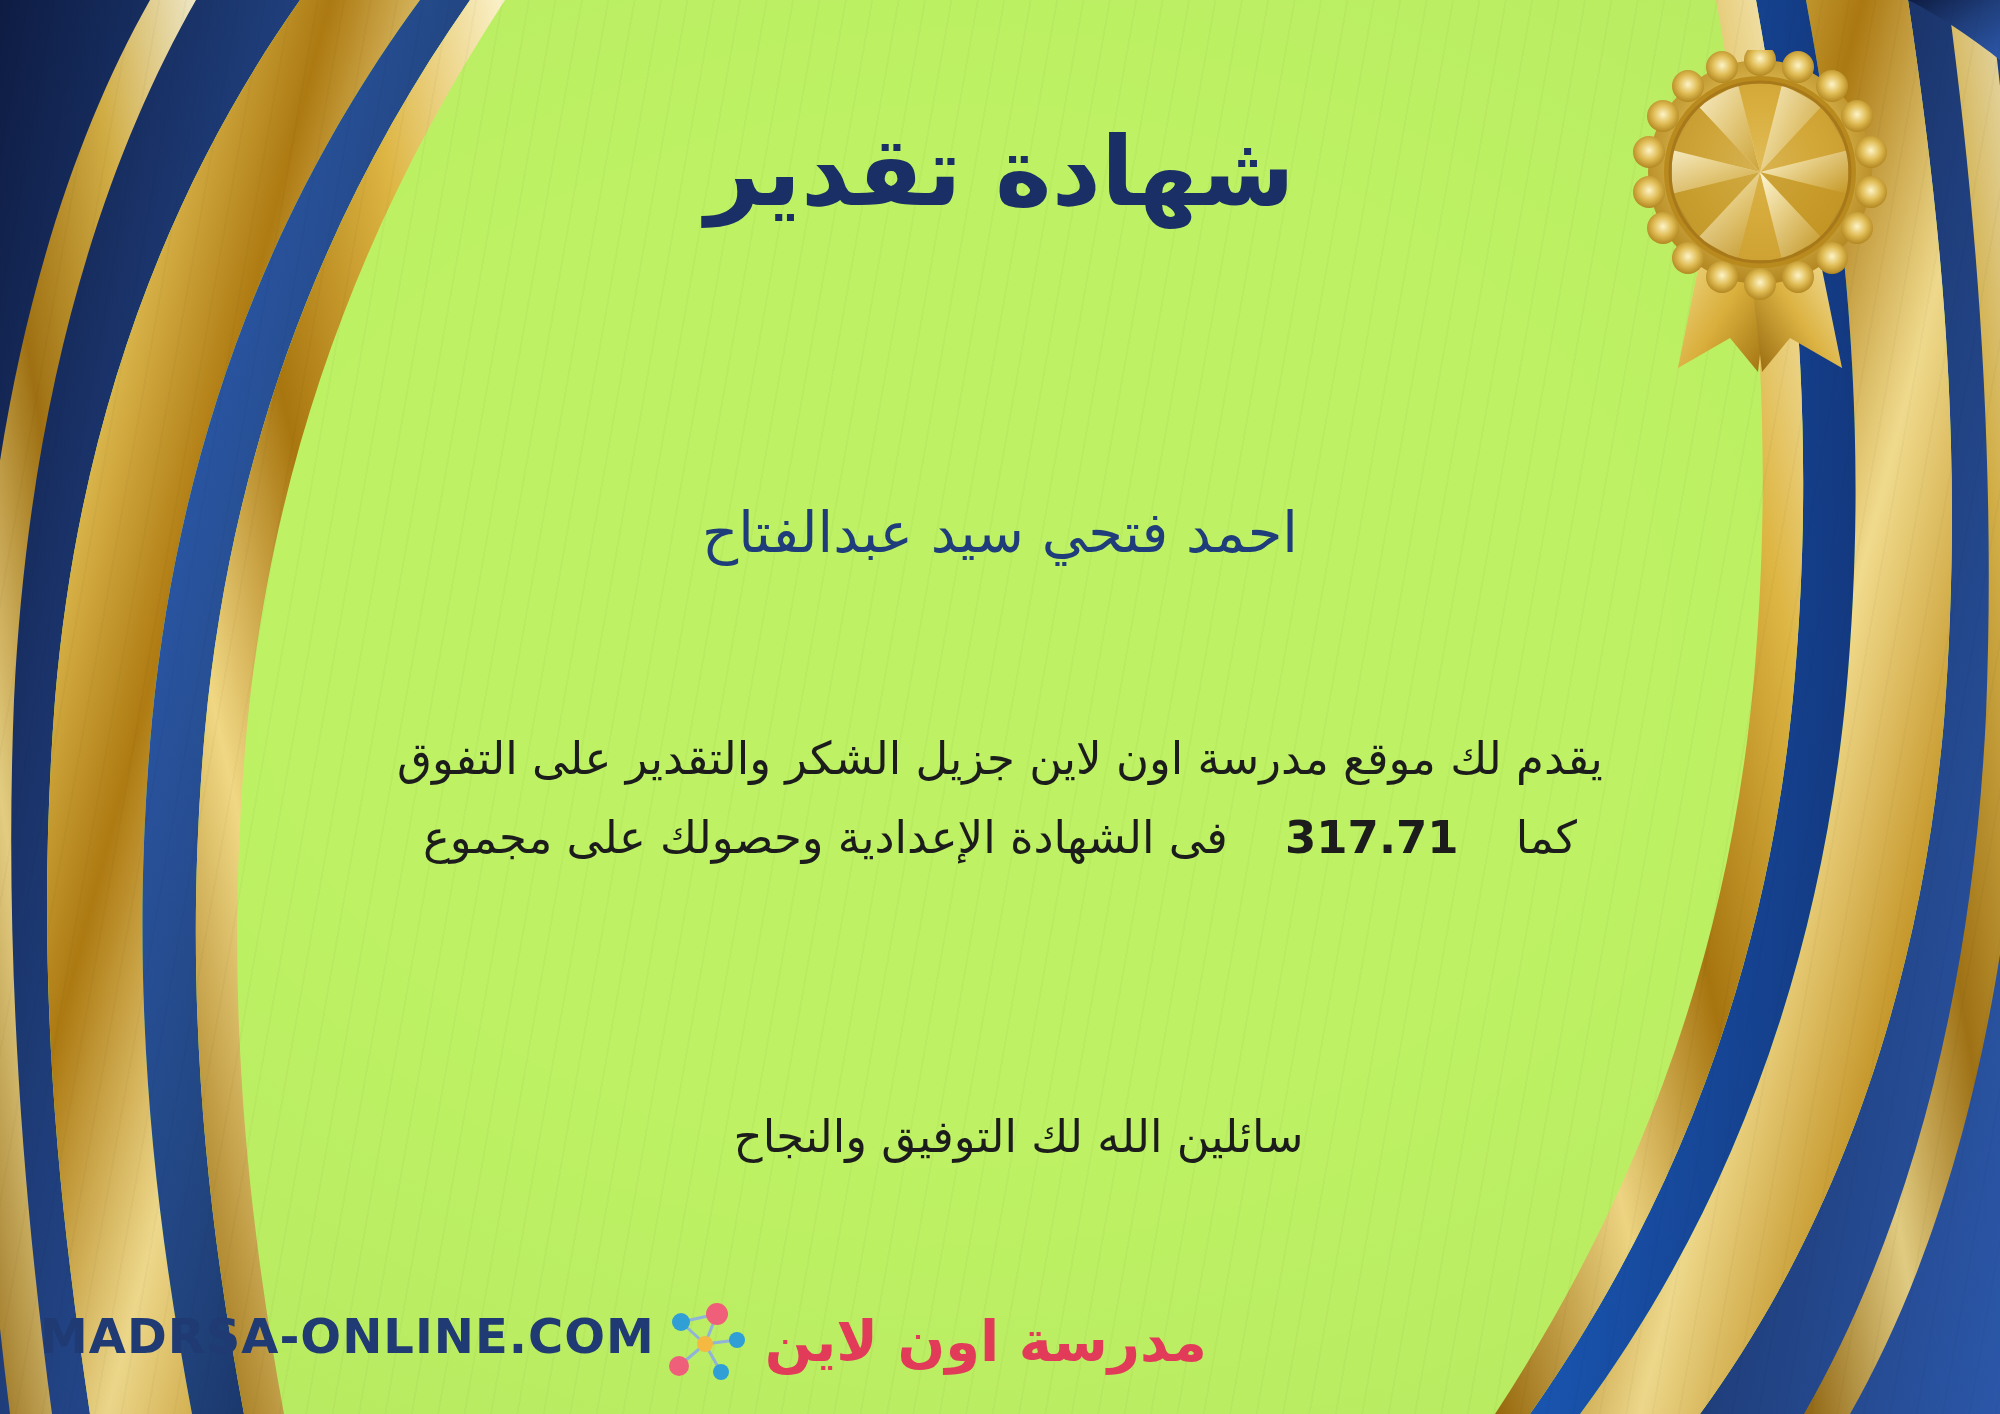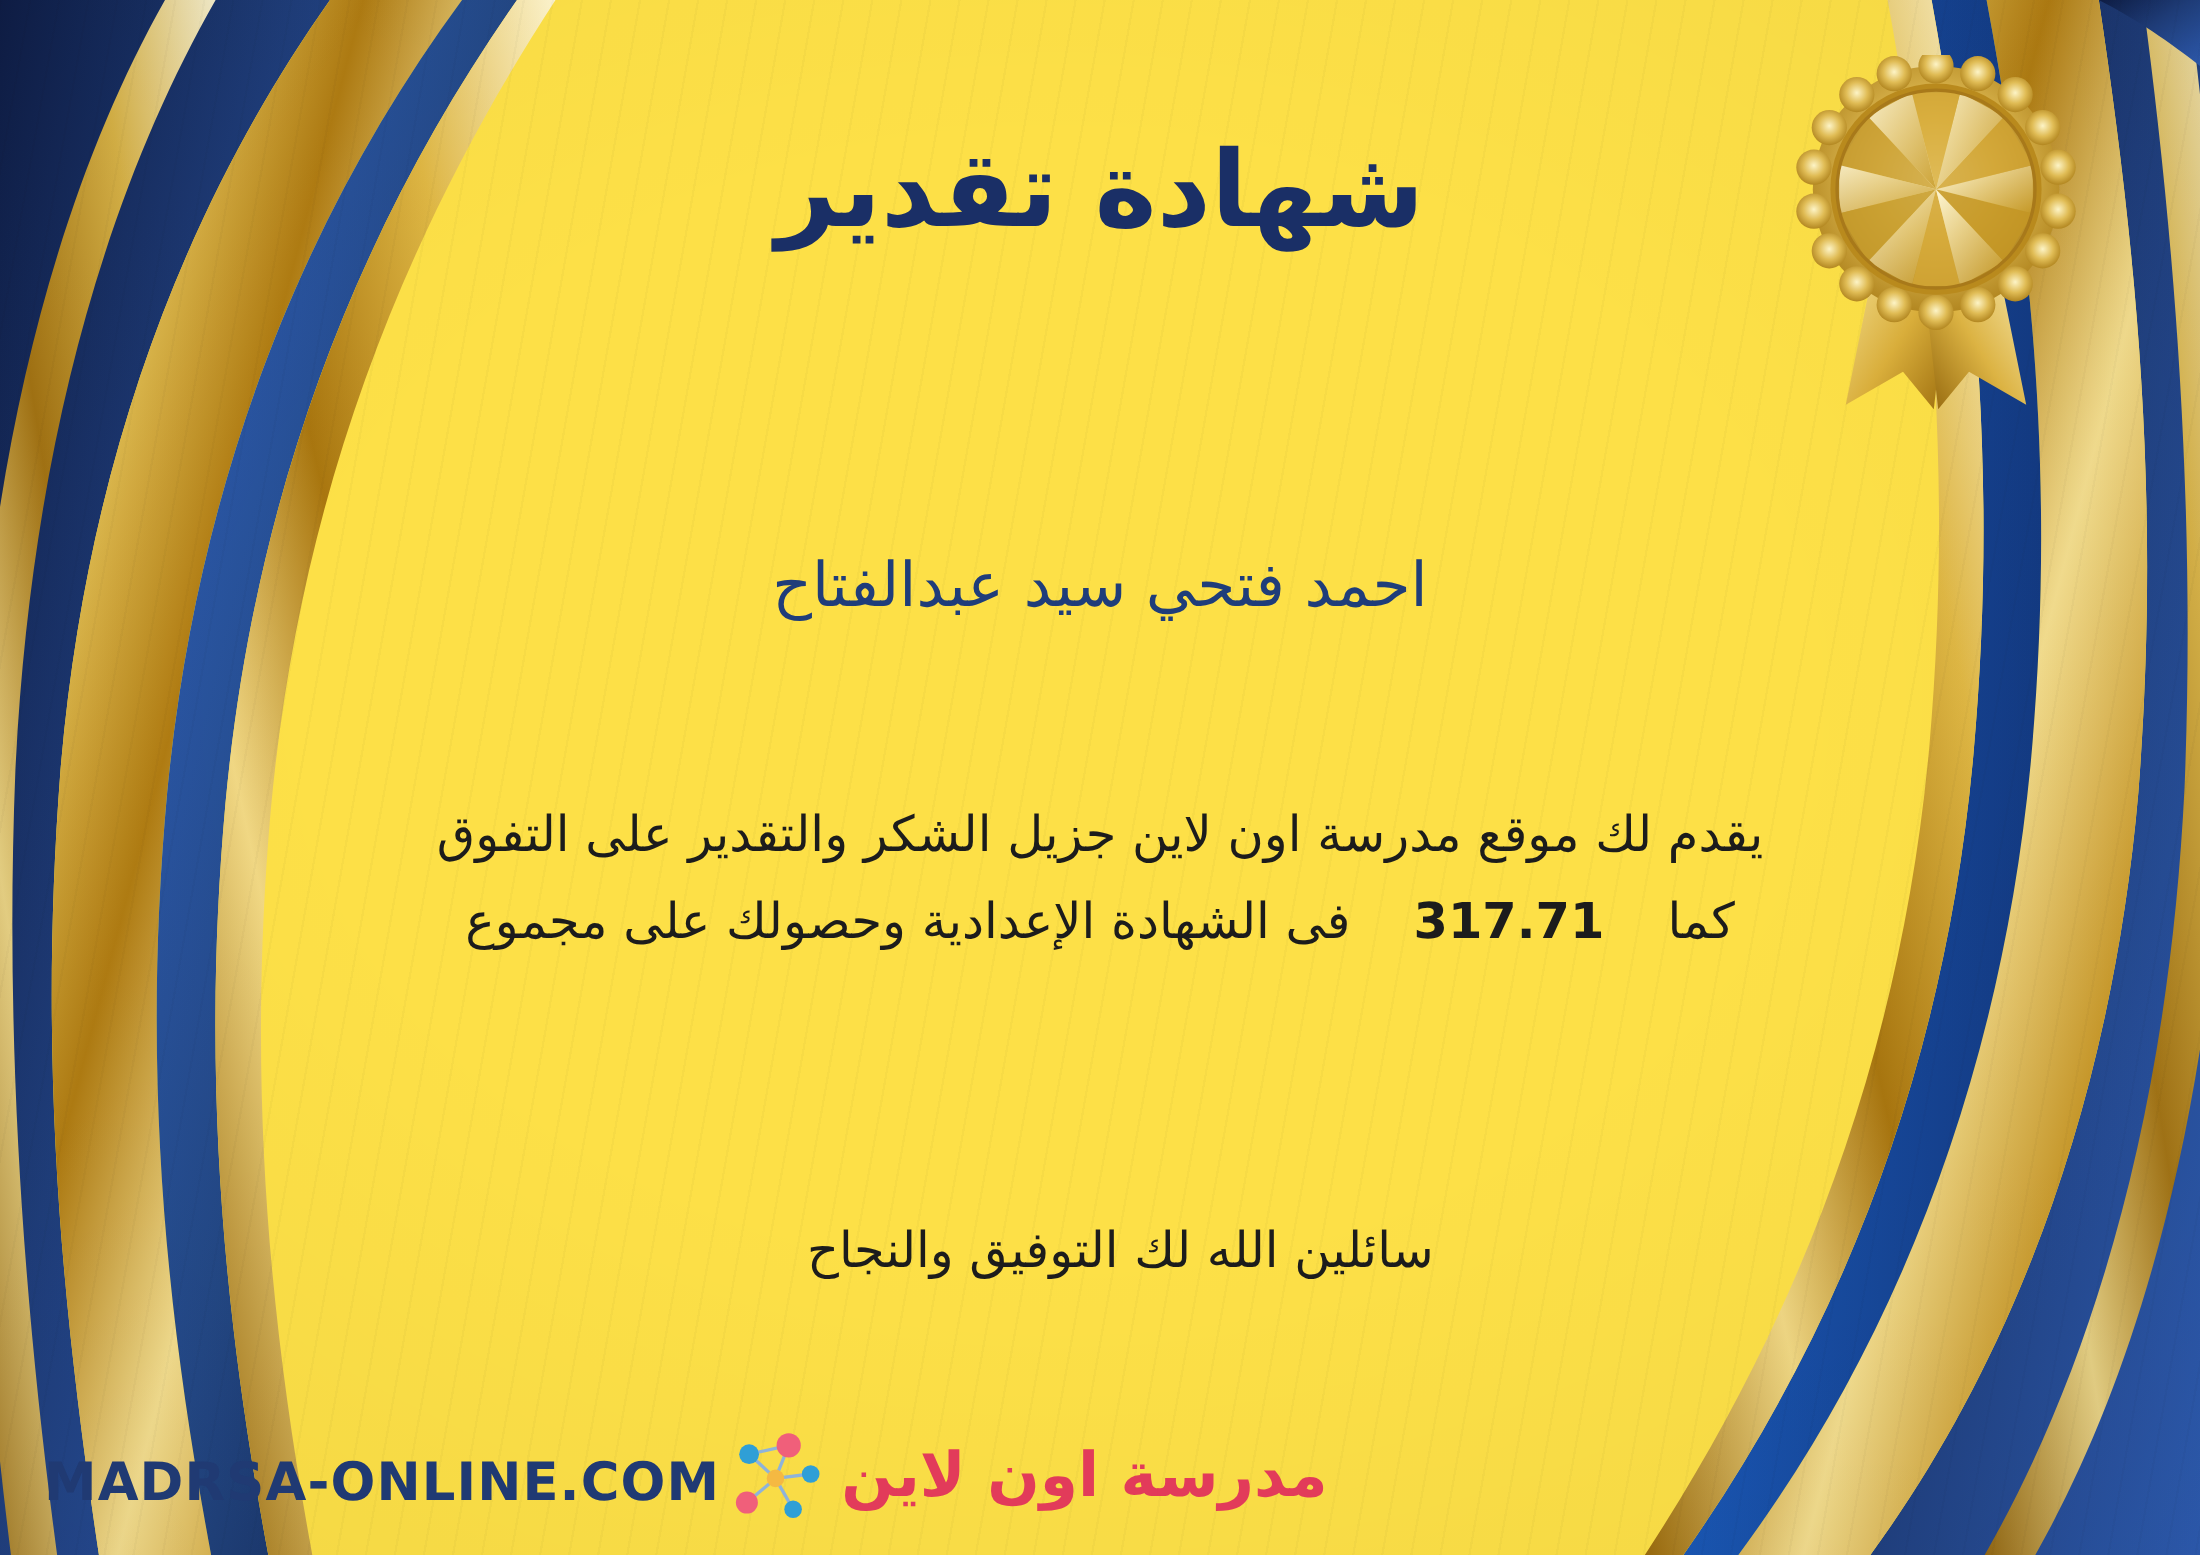--- a/index.html
+++ b/index.html
@@ -11,21 +11,21 @@
     width: 2000px;
     height: 1414px;
     overflow: hidden;
     font-family: "DejaVu Sans", "Liberation Sans", sans-serif;
   }
 
   .certificate {
     position: relative;
     width: 2000px;
     height: 1414px;
-    background: #fde047;
+    background: #bef264;
     overflow: hidden;
   }
 
   
   .paper-texture {
     position: absolute;
     inset: 0;
     background:
       repeating-linear-gradient(
         100deg,
@@ -147,21 +147,21 @@
     font-weight: 700;
     color: #e23b5a;
     direction: rtl;
     line-height: 1;
   }
   .brand-url {
     font-size: 48px;
     font-weight: 700;
     color: #203a73;
     letter-spacing: 1px;
-    margin-top: 20px;
+    margin-top: 8px;
     direction: ltr;
   }
   .brand-mark {
     width: 96px;
     height: 84px;
   }
 </style>
 </head>
 <body>
 

